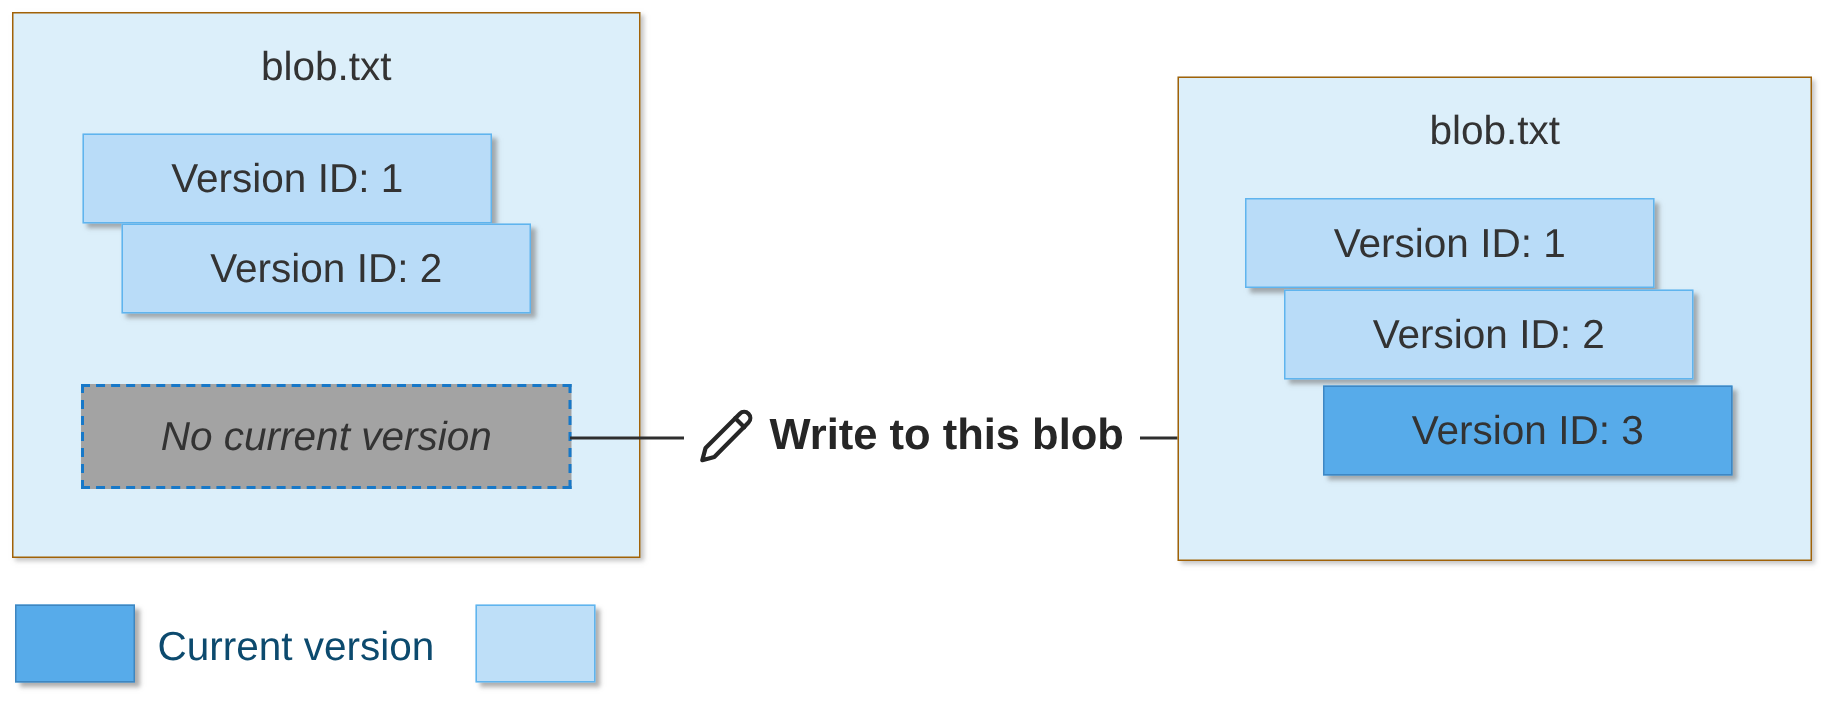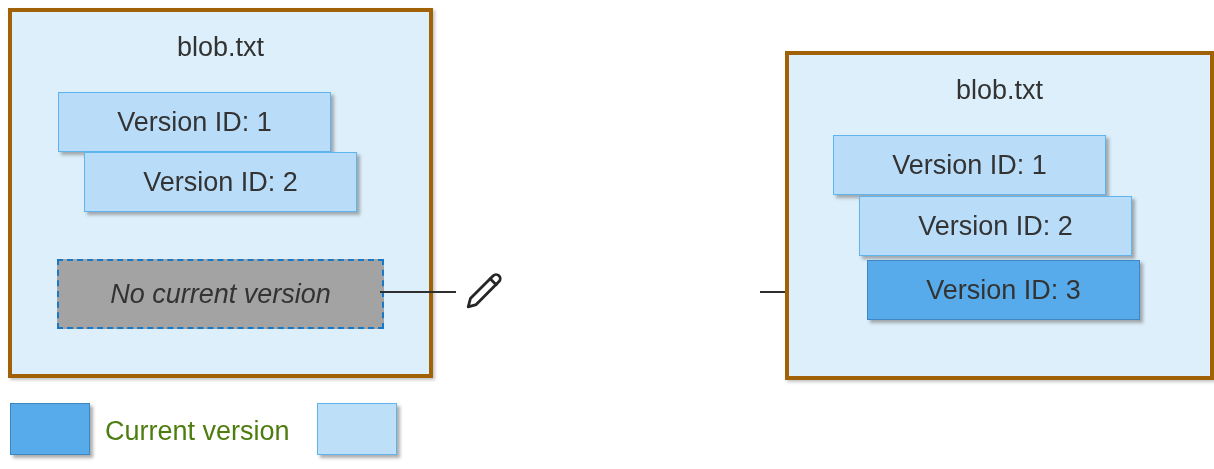--- a/index.html
+++ b/index.html
@@ -1,21 +1,21 @@
 <!DOCTYPE html>
 <html><head>
 <meta charset="utf-8">
 <style>
   html,body{margin:0;padding:0;background:#ffffff;}
   .canvas{
     position:relative;width:1214px;height:469px;background:#ffffff;
     font-family:"Liberation Sans",sans-serif;color:#333;overflow:hidden;
   }
   .blob-card{
-    position:absolute;background:#dceffa;border:4px solid #a16207;
+    position:absolute;background:#dceffa;border:1px solid #a16207;
     box-shadow:2px 2px 3px rgba(150,150,150,.55);
   }
   .blob-card.left{left:8px;top:8px;width:417px;height:362px;}
   .blob-card.right{left:785px;top:51px;width:421px;height:321px;}
   .card-title{
     position:absolute;left:0;right:0;top:20px;text-align:center;
     font-size:27px;color:#333;
   }
   .vbox{
     position:absolute;width:273px;height:60px;box-sizing:border-box;
@@ -27,21 +27,21 @@
     box-shadow:3px 3px 3px rgba(120,120,120,.6);
   }
   .vbox.current{
     background:#57abea;border:1px solid #3e87c4;
     box-shadow:3px 3px 3px rgba(120,120,120,.6);
   }
   .pos-l1{left:46px;top:80px;}
   .pos-l2{left:72px;top:140px;}
   .pos-r1{left:44px;top:80px;}
   .pos-r2{left:70px;top:141px;}
-  .pos-r3{left:78px;top:205px;}
+  .pos-r3{left:96px;top:205px;}
   .dashed-box{
     position:absolute;left:45px;top:247px;width:323px;height:66px;
     background:#a3a3a3;border:2px dashed #1778c8;
     display:flex;align-items:center;justify-content:center;
     font-size:27px;font-style:italic;color:#333;
   }
   .line{position:absolute;height:2px;background:#2e2e2e;}
   .line1{left:380px;top:291px;width:76px;}
   .line2{left:760px;top:291px;width:110px;}
   .arrowhead{
@@ -54,21 +54,21 @@
     position:absolute;left:513px;top:274px;font-size:29px;font-weight:bold;
     color:#262626;white-space:nowrap;
   }
   .legend-swatch{
     position:absolute;width:80px;height:52px;box-sizing:border-box;
     box-shadow:3px 3px 3px rgba(120,120,120,.6);
   }
   .swatch-current{left:10px;top:403px;background:#57abea;border:1px solid #3e86c0;}
   .swatch-previous{left:317px;top:403px;background:#bedff8;border:1px solid #5fb4ee;}
   .legend-label{
-    position:absolute;top:416px;font-size:27px;color:#4d7c0f;white-space:nowrap;
+    position:absolute;top:416px;font-size:27px;color:#0c4a6e;white-space:nowrap;
   }
   .label-current{left:105px;}
   .label-previous{left:417px;}
 </style>
 </head>
 <body>
 
 <div class="canvas">
 
   <div class="blob-card left">
@@ -78,20 +78,21 @@
     <div class="dashed-box">No current version</div>
   </div>
 
   <div class="line line1"></div>
 
   <svg class="pencil" viewBox="0 0 24 24" fill="none" stroke="#262626" stroke-width="1.4" stroke-linecap="round" stroke-linejoin="round">
     <path d="M3.6 20.4l1.1-4.1L16.1 4.9a2.05 2.05 0 0 1 2.9 2.9L7.6 19.3l-4 1.1z"></path>
     <path d="M14.6 6.4l3 3"></path>
   </svg>
 
+  <div class="action-label">Write to this blob</div>
 
   <div class="line line2"></div>
   <div class="arrowhead"></div>
 
   <div class="blob-card right">
     <div class="card-title">blob.txt</div>
     <div class="vbox prev pos-r1">Version ID: 1</div>
     <div class="vbox prev pos-r2">Version ID: 2</div>
     <div class="vbox current pos-r3">Version ID: 3</div>
   </div>

